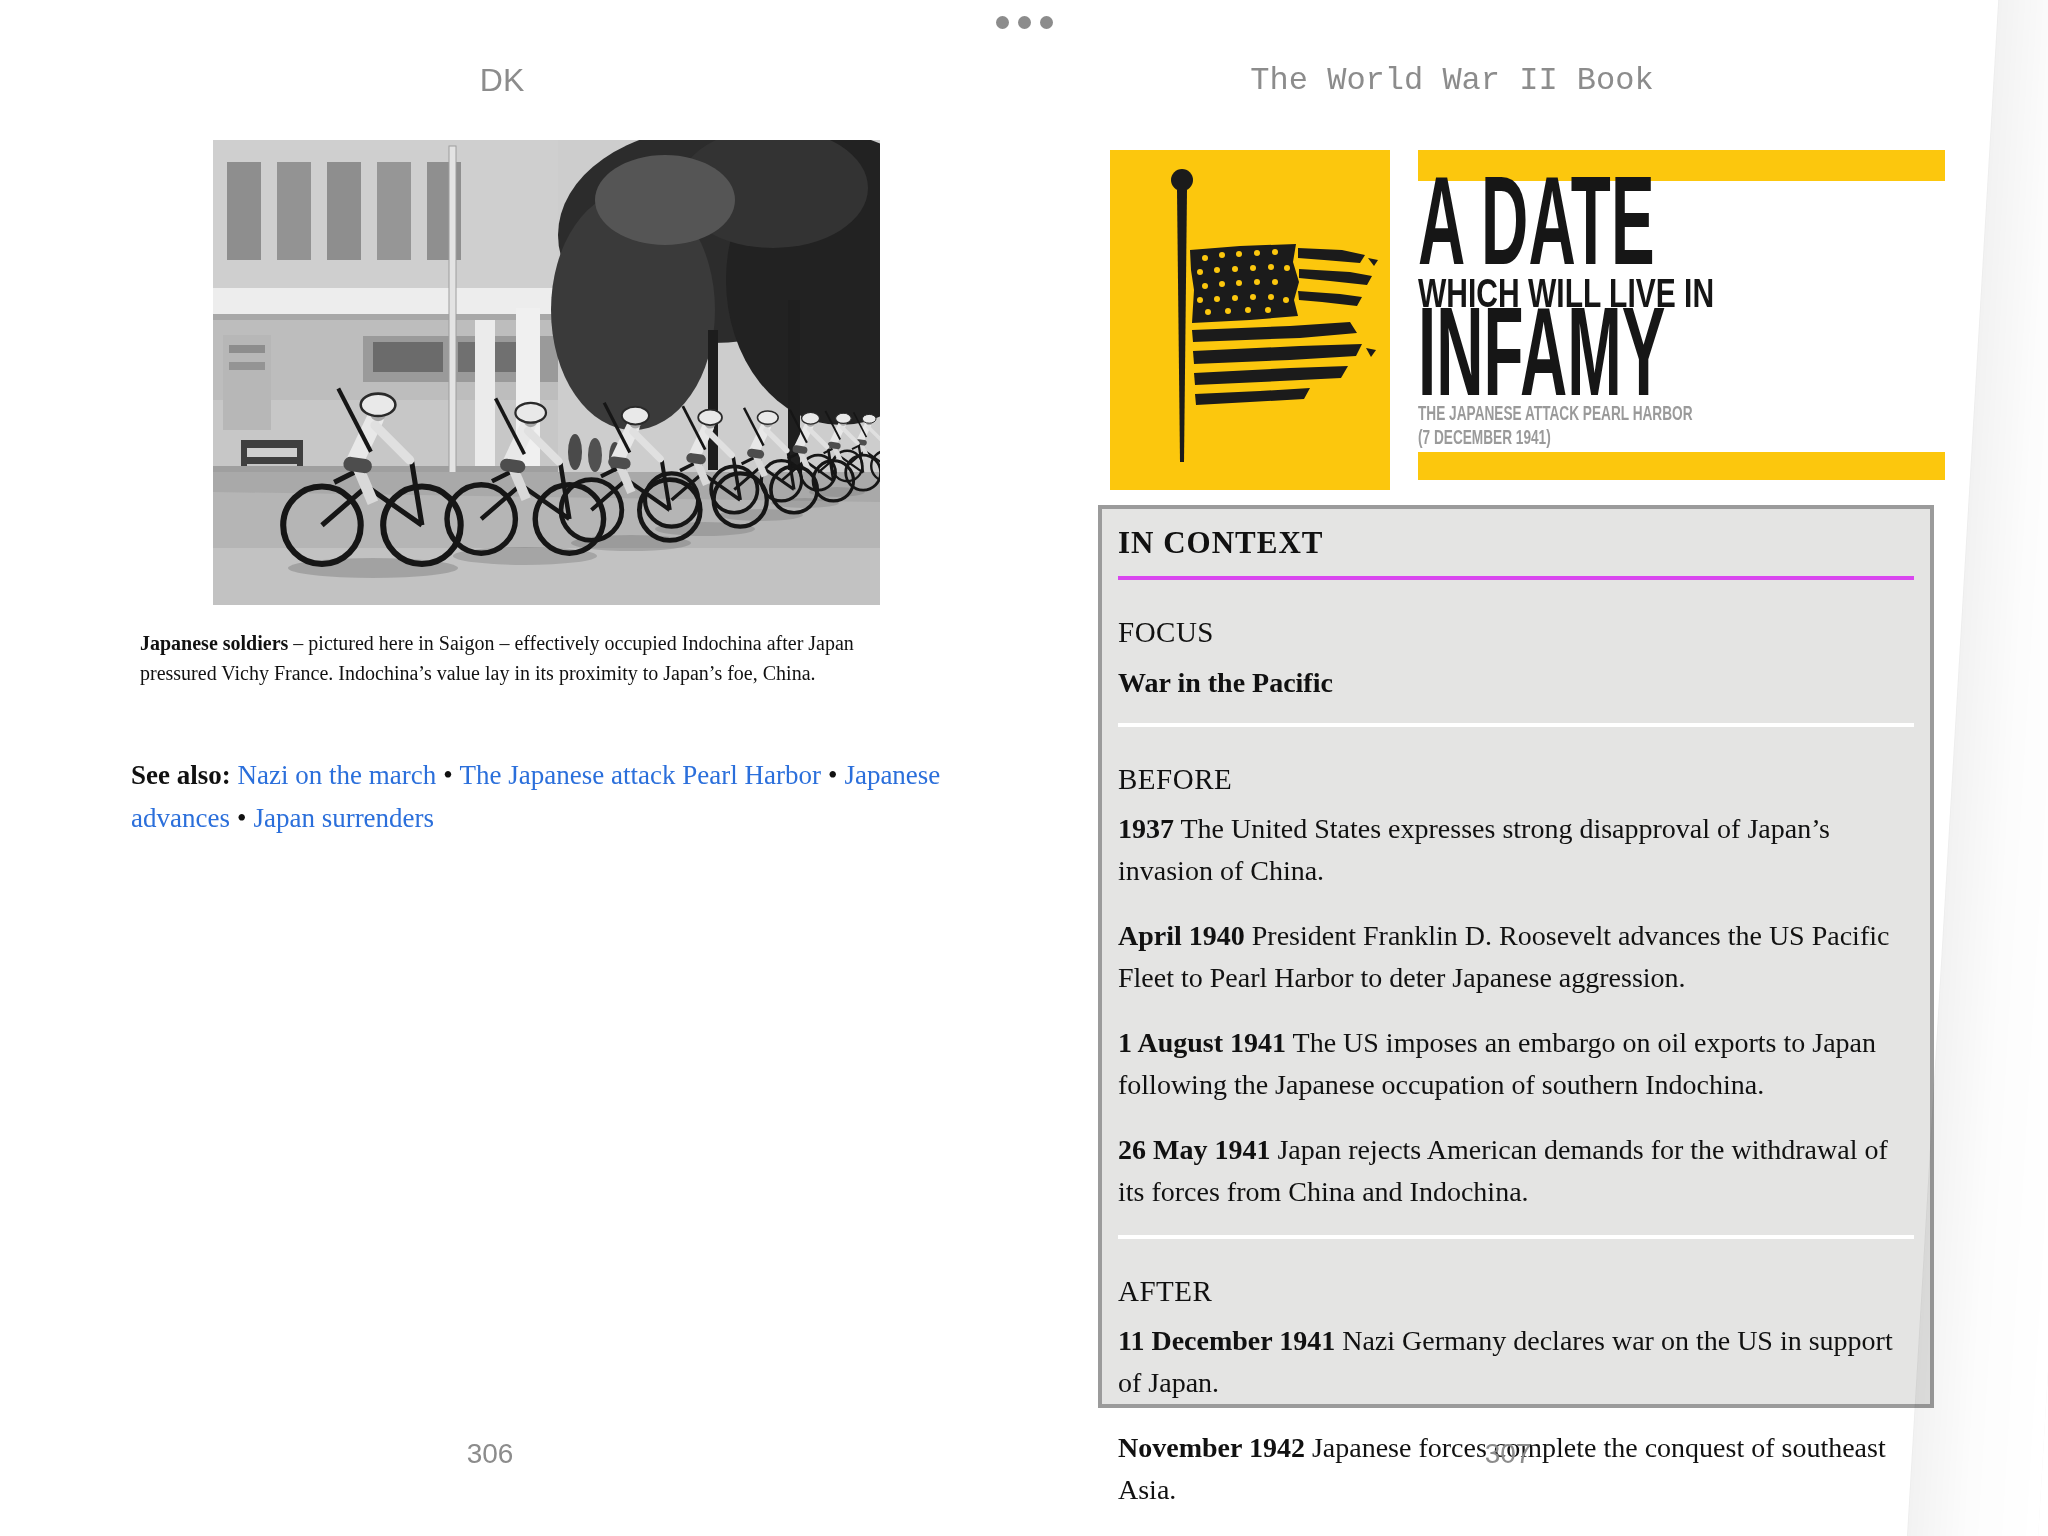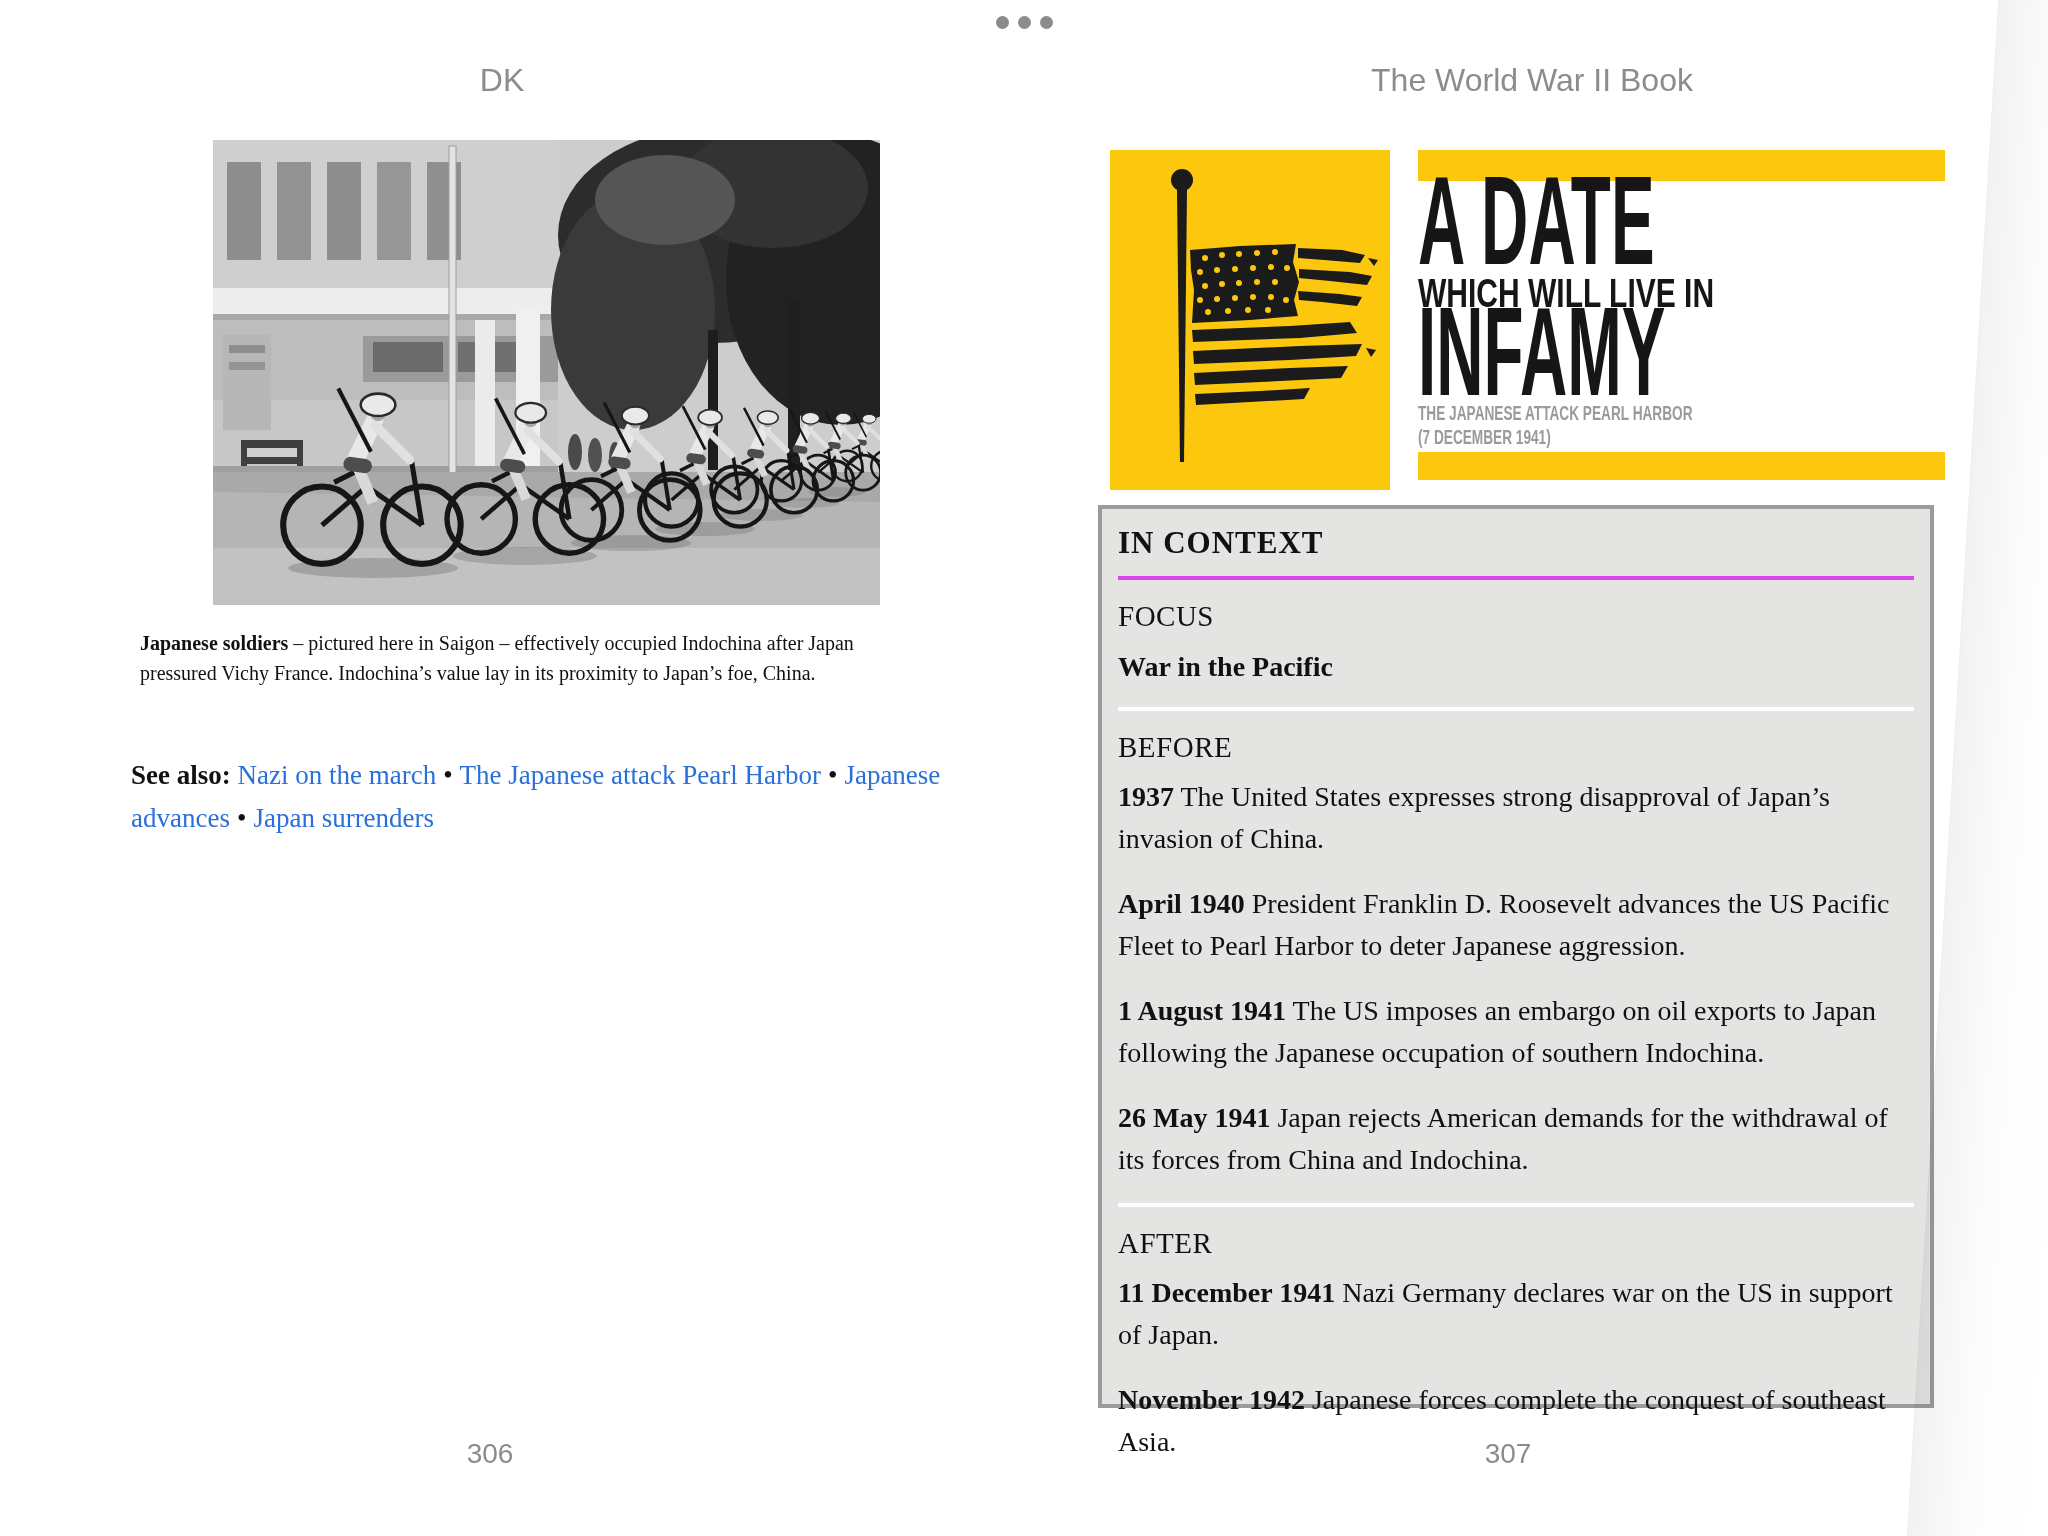--- a/index.html
+++ b/index.html
@@ -9,21 +9,21 @@
   
   .menu-dots{position:absolute;left:974px;top:16px;width:100px;display:flex;justify-content:center;gap:9px;cursor:pointer;}
   .menu-dots .dot{width:13px;height:13px;border-radius:50%;background:var(--gray-ui,#9C9C9C);}
   .page-curl{position:absolute;left:2000px;top:-30px;width:130px;height:1750px;transform:rotate(3.4deg);transform-origin:top left;
              background:linear-gradient(to right, rgba(0,0,0,0.05), rgba(0,0,0,0.012) 45%, rgba(255,255,255,0));
              border-left:1px solid rgba(0,0,0,0.07);}
 
   .running-head{position:absolute;top:62px;font-family:"Liberation Sans",sans-serif;font-size:32px;
                 color:var(--gray-ui,#8C8C8C);text-align:center;}
   .left-head{left:12px;width:980px;}
-  .right-head{left:1092px;width:880px;}
+  .right-head{left:1012px;width:880px;font-family:Liberation Mono, monospace;}
   .folio{position:absolute;top:1438px;font-family:"Liberation Sans",sans-serif;font-size:28px;
          color:var(--gray-ui,#8C8C8C);text-align:center;}
   .left-folio{left:0;width:980px;}
   .right-folio{left:1068px;width:880px;}
 
   
   .photo{position:absolute;left:213px;top:140px;width:667px;height:465px;margin:0;background:#c9c9c9;}
   .photo svg{display:block;width:100%;height:100%;}
   .caption{position:absolute;left:140px;top:628px;width:792px;font-size:20px;line-height:1.5;margin:0;}
   .b{font-weight:bold;}
@@ -43,21 +43,21 @@
   .t1{top:8px;font-size:126px;transform:scaleX(0.52);}
   .t2{top:123px;font-size:40px;transform:scaleX(0.75);}
   .t3{top:139px;font-size:126px;transform:scaleX(0.52);}
   .sub{position:absolute;top:251px;left:0;font-family:"Liberation Sans",sans-serif;font-weight:bold;font-size:21px;
        line-height:1.15;color:var(--subtitle-gray,#9A9A9A);transform:scaleX(0.65);transform-origin:left top;white-space:nowrap;}
 
   
   .context-box{position:absolute;left:1098px;top:505px;width:836px;height:903px;box-sizing:border-box;
                background:var(--context-bg,#E4E4E3);border:4px solid var(--context-border,#9B9B9B);padding:0 16px;}
   .ctx-title{font-weight:bold;font-size:31px;letter-spacing:1px;padding:16px 0 15px;border-bottom:4px solid #d946ef;}
-  .ctx-sec{padding:12px 0 14px;border-bottom:4px solid #fff;}
+  .ctx-sec{padding:28px 0 14px;border-bottom:4px solid #fff;}
   .ctx-sec.last{border-bottom:none;}
   .ctx-label{font-size:29px;letter-spacing:.5px;margin:8px 0 12px;}
   .ctx-focus-value{font-size:28px;margin:18px 0 10px;font-weight:bold;}
   .ev{font-size:28px;line-height:1.5;margin:0 0 23px;}
   .ev:last-child{margin-bottom:8px;}
 </style>
 </head>
 <body>
 
 <div class="screen">

